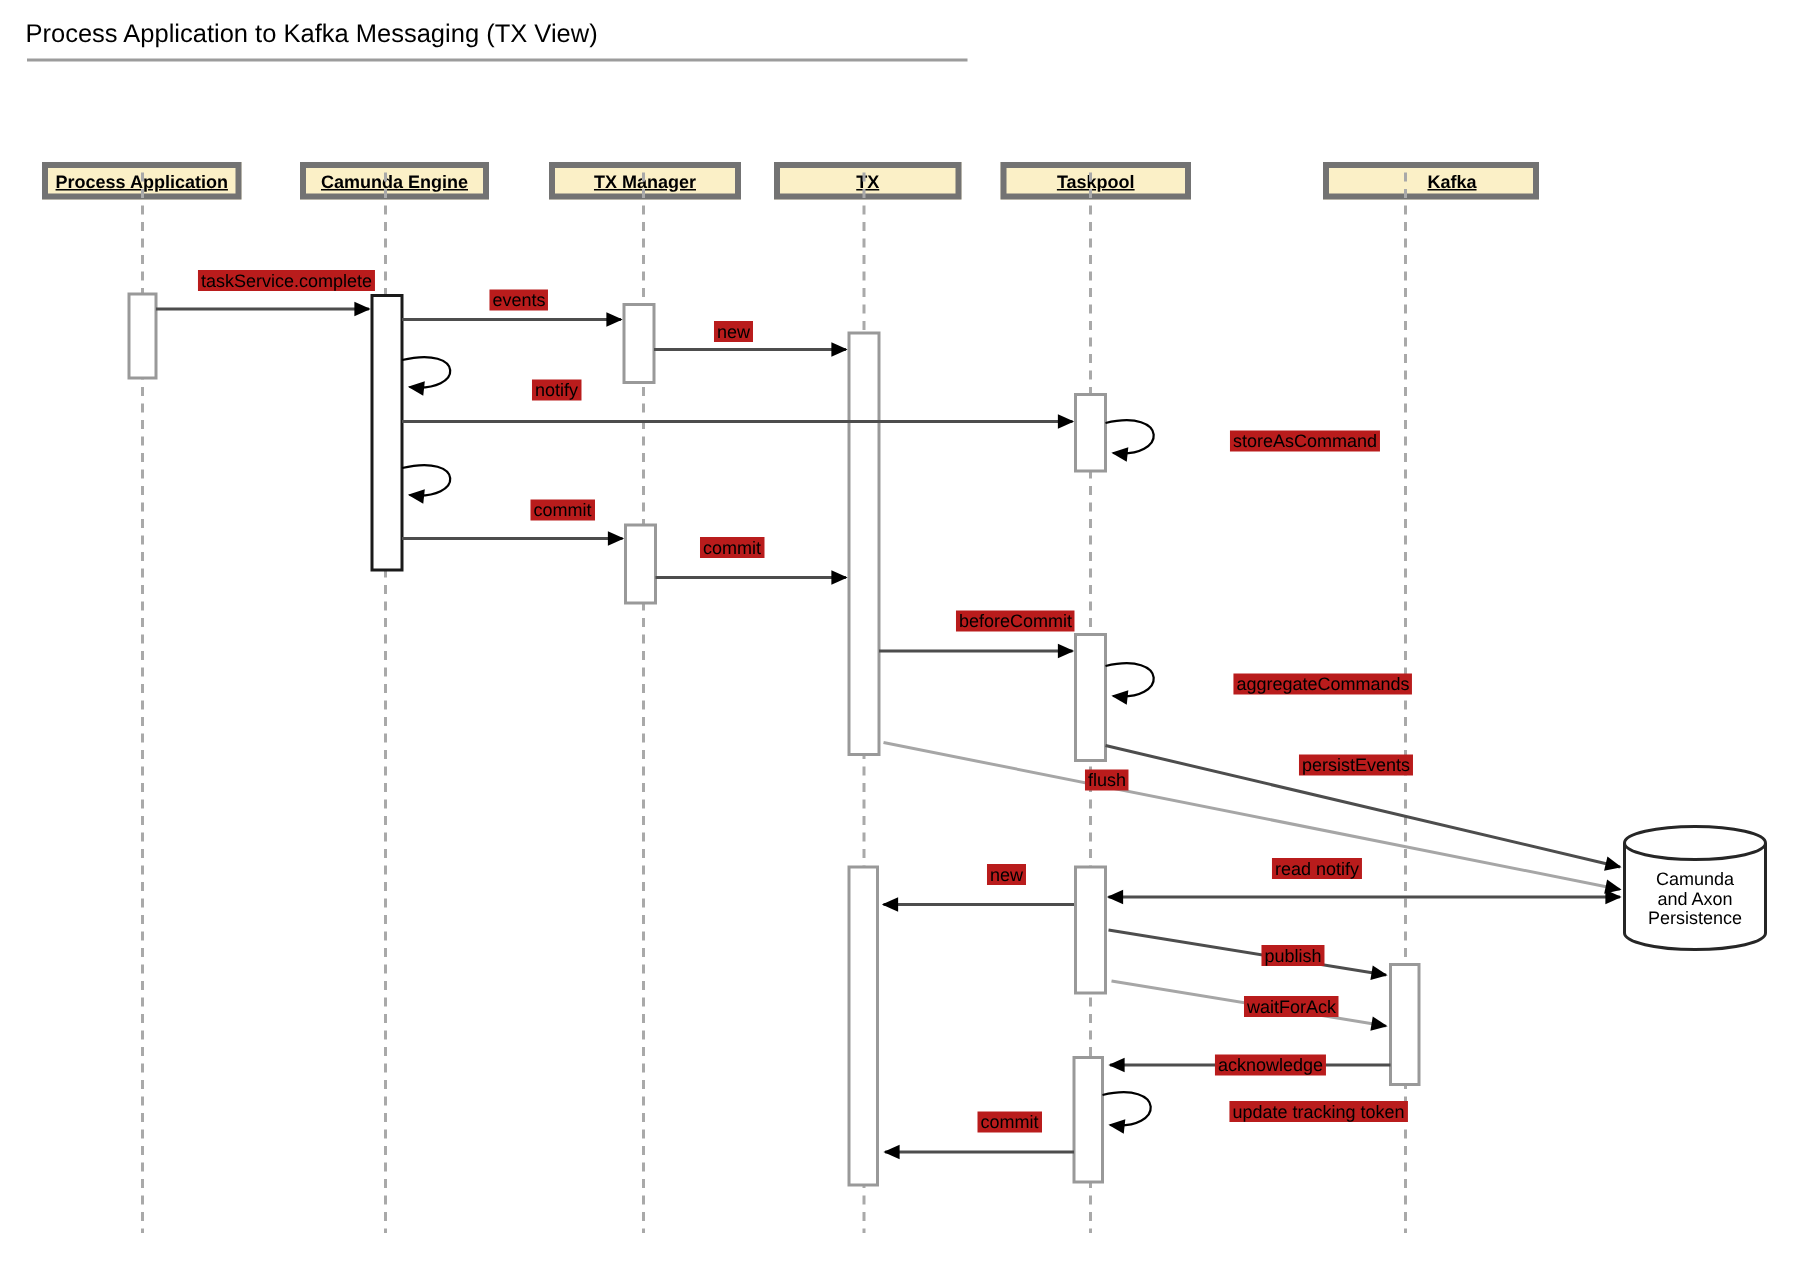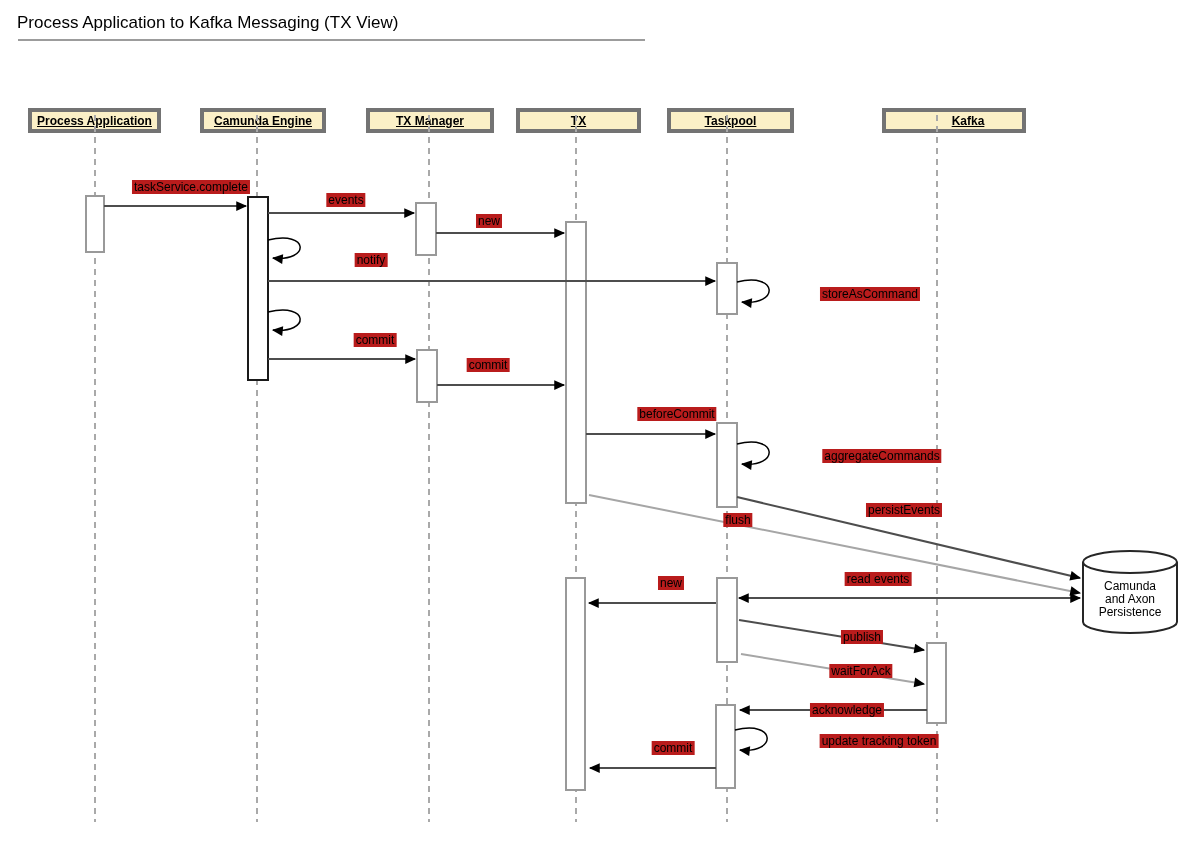--- a/index.html
+++ b/index.html
@@ -113,21 +113,21 @@
   <div class="msg-label" style="left:322px;top:193px;">events</div>
   <div class="msg-label" style="left:465px;top:214px;">new</div>
   <div class="msg-label" style="left:347px;top:253px;">notify</div>
   <div class="msg-label" style="left:846px;top:287px;">storeAsCommand</div>
   <div class="msg-label" style="left:351px;top:333px;">commit</div>
   <div class="msg-label" style="left:464px;top:358px;">commit</div>
   <div class="msg-label" style="left:653px;top:407px;">beforeCommit</div>
   <div class="msg-label" style="left:858px;top:449px;">aggregateCommands</div>
   <div class="msg-label" style="left:880px;top:503px;">persistEvents</div>
   <div class="msg-label" style="left:714px;top:513px;text-align:right;">flush</div>
-  <div class="msg-label" style="left:854px;top:572px;">read events</div>
+  <div class="msg-label" style="left:854px;top:572px;">read notify</div>
   <div class="msg-label" style="left:647px;top:576px;">new</div>
   <div class="msg-label" style="left:838px;top:630px;">publish</div>
   <div class="msg-label" style="left:837px;top:664px;">waitForAck</div>
   <div class="msg-label" style="left:823px;top:703px;">acknowledge</div>
   <div class="msg-label" style="left:855px;top:734px;">update tracking token</div>
   <div class="msg-label" style="left:649px;top:741px;">commit</div>
 
 </div>
 
 </body></html>

